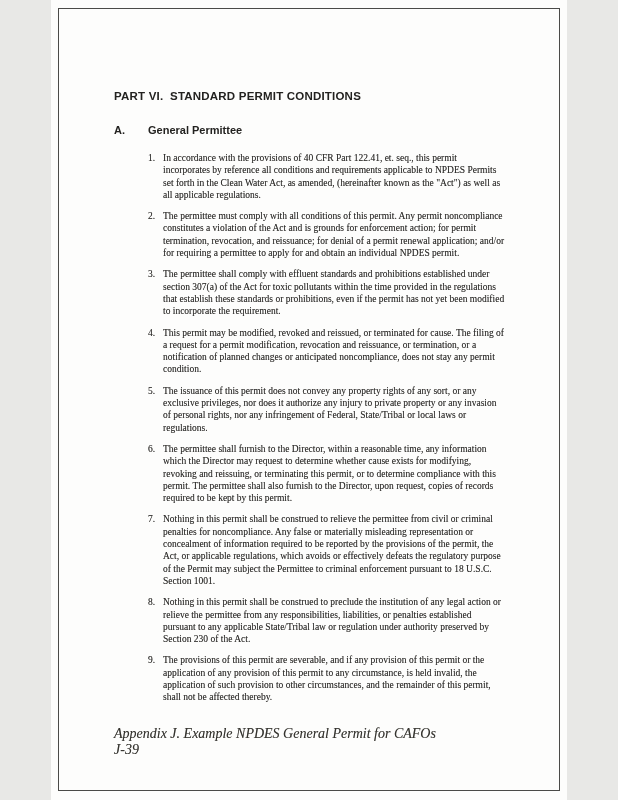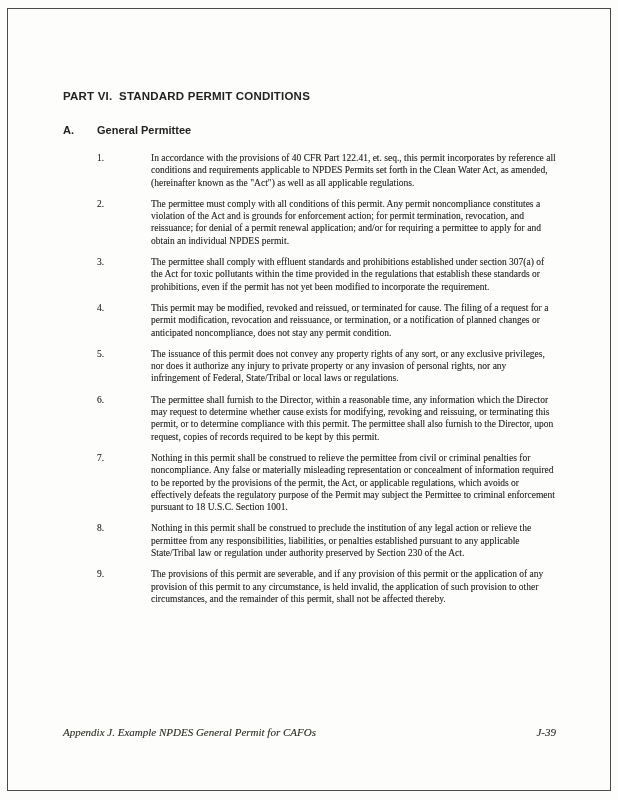--- a/index.html
+++ b/index.html
@@ -2,21 +2,21 @@
 <html><head>
 <meta charset="utf-8">
 <style>
   html, body {
     margin: 0;
     padding: 0;
     background: #e8e8e6;
   }
   .sheet {
     position: relative;
-    width: 618px;
+    width: 516px;
     height: 800px;
     margin: 0 auto;
     background: #fdfdfc;
     overflow: hidden;
     font-family: "Liberation Serif", serif;
     color: #2e2d2b;
   }
   .scan-border {
     position: absolute;
     left: 7px;
@@ -63,33 +63,33 @@
     margin-bottom: 9px;
     text-shadow: 0 0 0.5px rgba(40, 38, 35, 0.45);
   }
   .num {
     flex: 0 0 15px;
     width: 15px;
   }
   .txt {
     flex: 1;
     text-align: left;
-    margin-left: 39px;
   }
   .footer {
     position: absolute;
     left: 63px;
     right: 62px;
     top: 726px;
     display: flex;
-    justify-content: space-between;
-    font-size: 11px;
+    justify-content: flex-end;
+    font-size: 14px;
     font-style: italic;
     color: #35342f;
     text-shadow: 0 0 0.5px rgba(40, 38, 35, 0.4);
+    flex-direction: column;
   }
 </style>
 </head>
 <body>
 
 <div class="sheet">
   <div class="scan-border"></div>
 
   <div class="content">
     <div class="part-heading">PART VI.  STANDARD PERMIT CONDITIONS</div>

